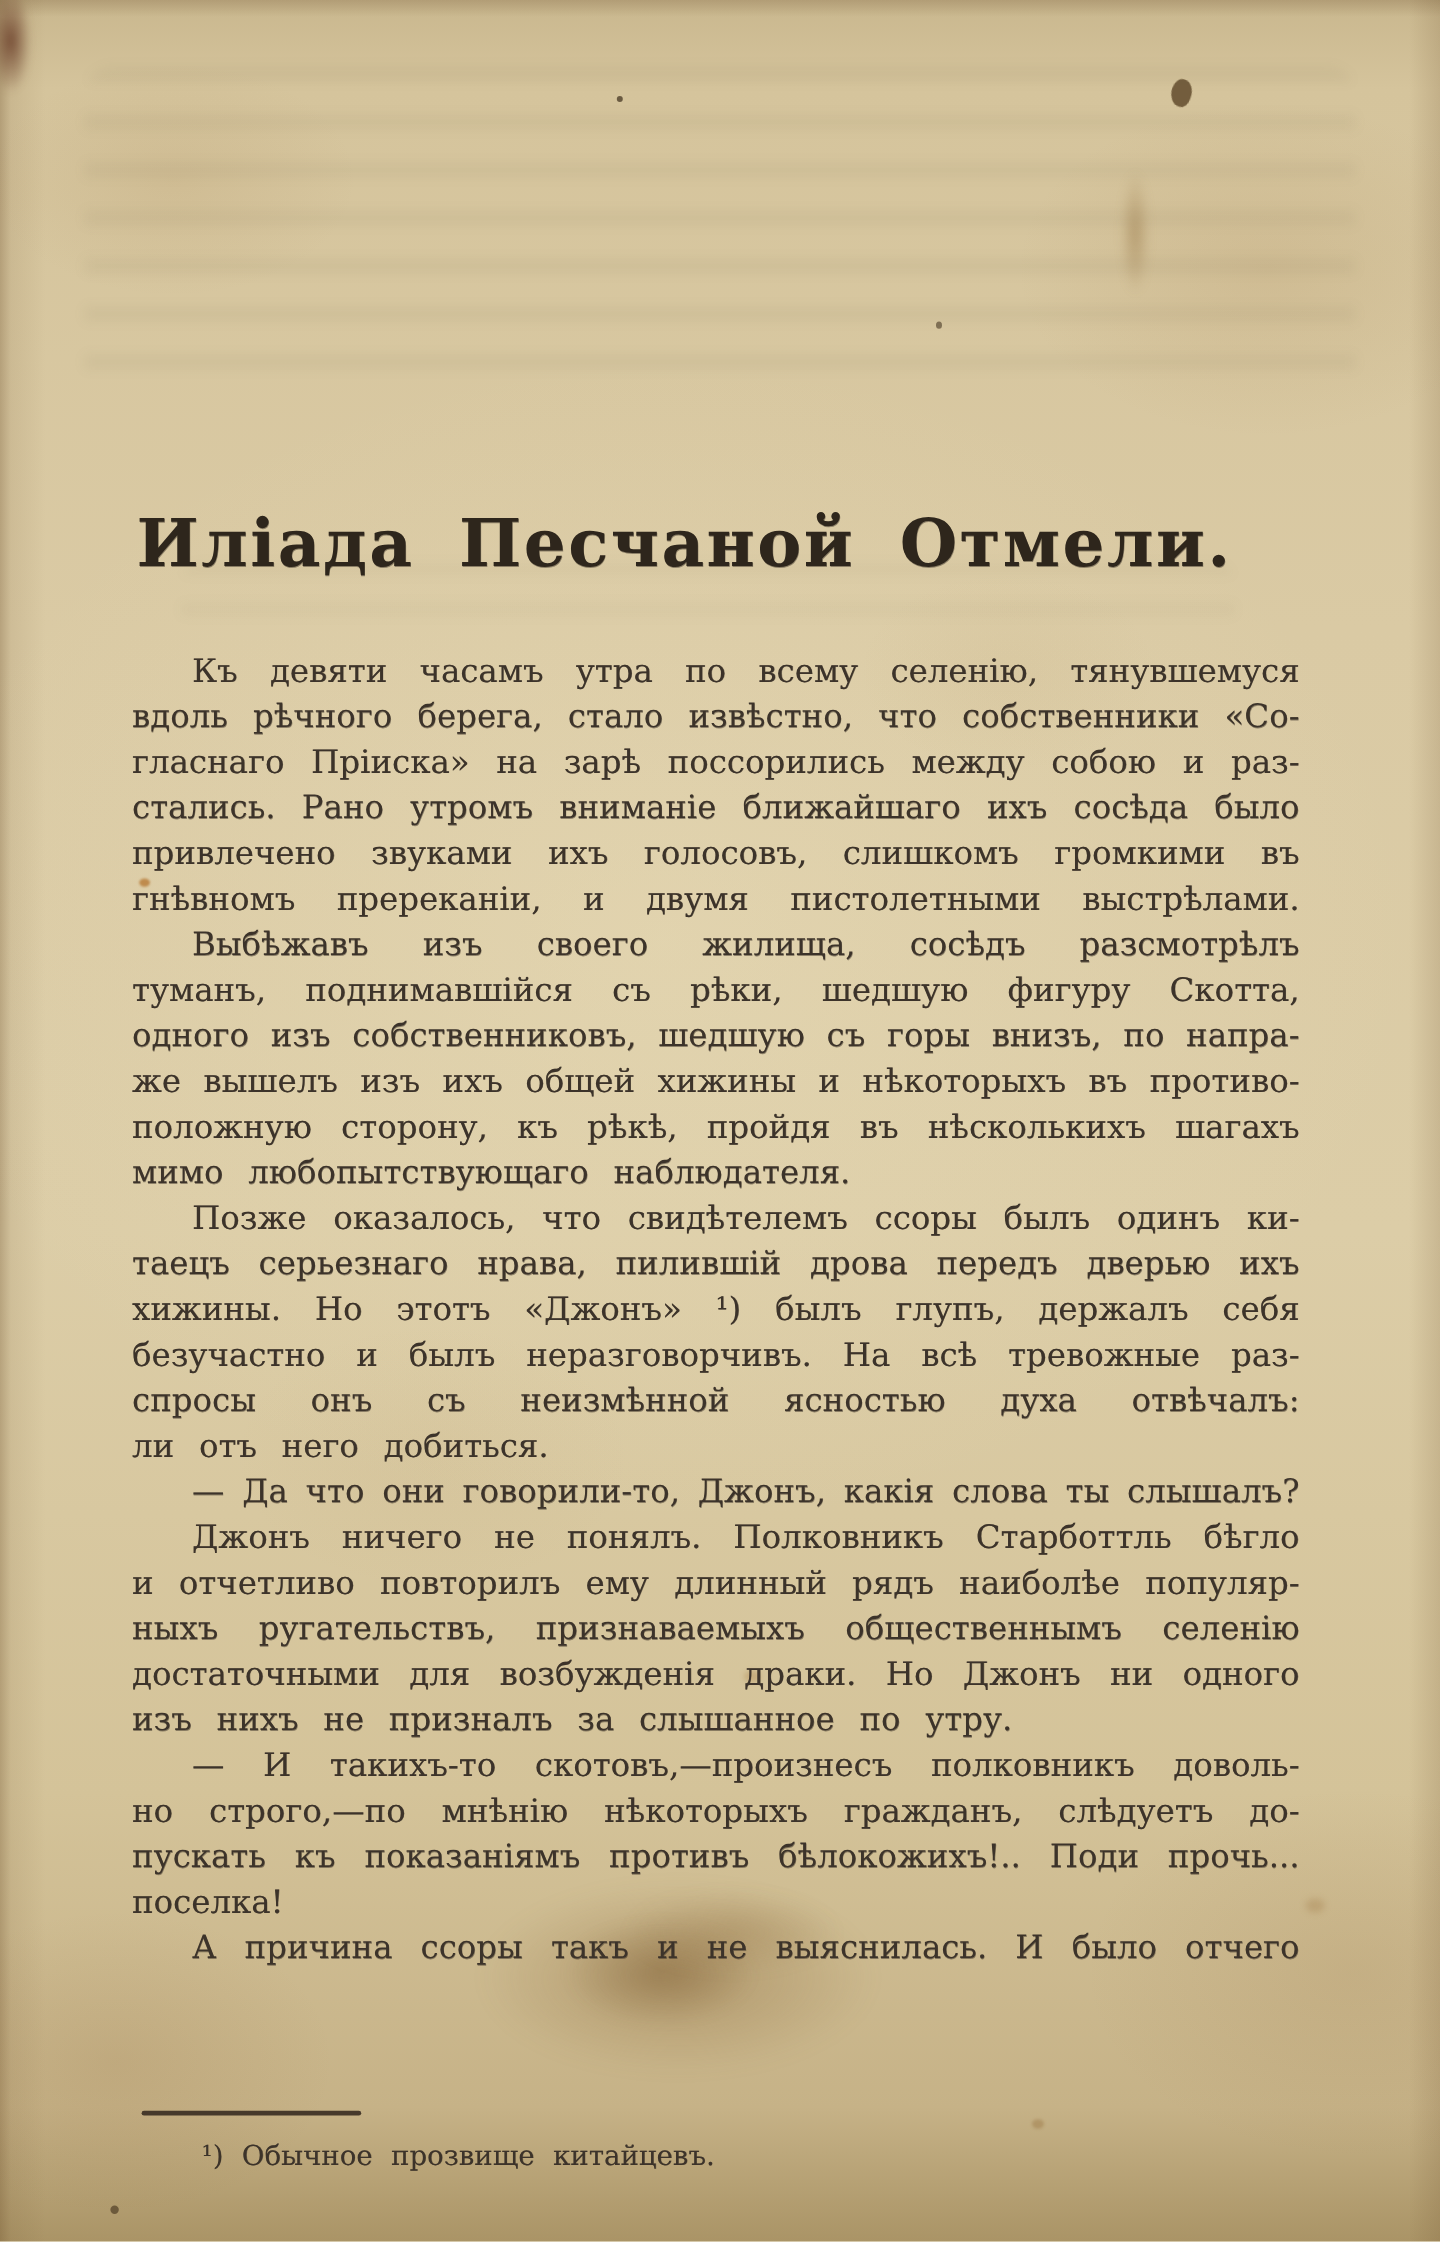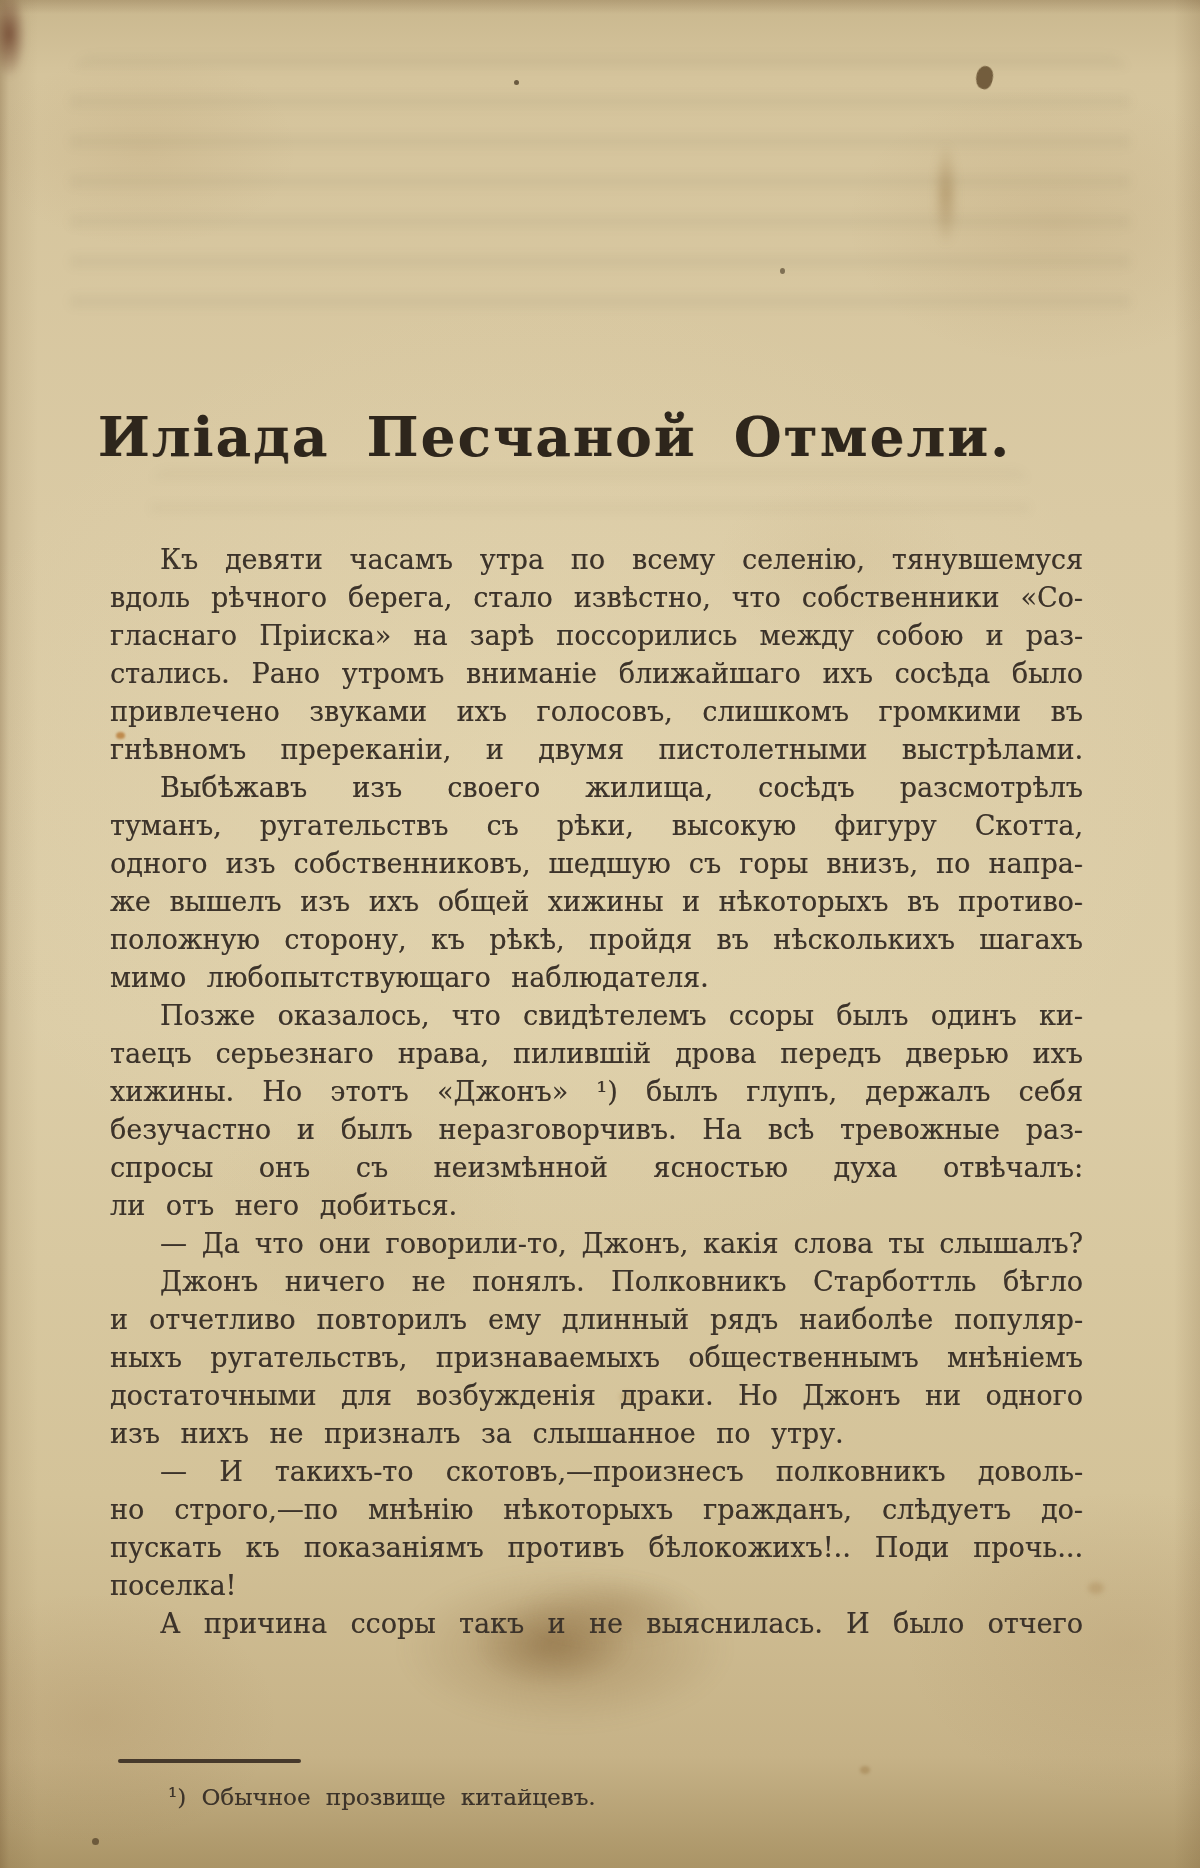--- a/index.html
+++ b/index.html
@@ -64,21 +64,21 @@
   .freckle { position: absolute; border-radius: 50%; pointer-events: none; }
   .f1 { left: 514px; top: 80px;  width: 5px; height: 5px; background: rgba(70,55,35,0.75); }
   .f2 { left: 780px; top: 268px; width: 5px; height: 6px; background: rgba(70,55,35,0.6); filter: blur(0.5px); }
   .f3 { left: 116px; top: 732px; width: 9px; height: 7px; background: rgba(180,116,47,0.75); filter: blur(1px); }
   .f4 { left: 92px;  top: 1838px; width: 7px; height: 7px; background: rgba(80,62,38,0.7); filter: blur(0.5px); }
   .f5 { left: 620px; top: 1392px; width: 14px; height: 10px; background: rgba(170,130,70,0.35); filter: blur(2px); }
   .f6 { left: 860px; top: 1766px; width: 10px; height: 8px; background: rgba(150,112,60,0.4); filter: blur(1.5px); }
   .f7 { left: 1088px; top: 1582px; width: 16px; height: 12px; background: rgba(160,120,65,0.3); filter: blur(2.5px); }
 
   .title {
-    position: absolute; top: 399px; left: 100px; width: 973px; margin: 0;
+    position: absolute; top: 399px; left: 100px; width: 973px; margin: 16px;
     transform: translateX(-32px);
     text-align: center;
     font-family: "DejaVu Serif", serif; font-weight: bold;
     font-size: 55px; line-height: 76px; letter-spacing: 2px; word-spacing: 16px;
     color: var(--title-ink, #2e261c);
     text-shadow: 0.4px 0.4px 0 rgba(46,38,28,0.45);
   }
   .text-block {
     position: absolute; top: 541px; left: 110px; width: 973px;
     font-size: 27px; line-height: 38px;
@@ -128,21 +128,21 @@
       <div>
         <div class="line fill indent">Къ девяти часамъ утра по всему селенію, тянувшемуся</div>
         <div class="line fill">вдоль рѣчного берега, стало извѣстно, что собственники «Со-</div>
         <div class="line fill">гласнаго Пріиска» на зарѣ поссорились между собою и раз-</div>
         <div class="line fill">стались. Рано утромъ вниманіе ближайшаго ихъ сосѣда было</div>
         <div class="line fill">привлечено звуками ихъ голосовъ, слишкомъ громкими въ</div>
         <div class="line fill">гнѣвномъ пререканіи, и двумя пистолетными выстрѣлами.</div>
       </div>
       <div>
         <div class="line fill indent">Выбѣжавъ изъ своего жилища, сосѣдъ разсмотрѣлъ</div>
-        <div class="line fill">туманъ, ругательствъ съ рѣки, высокую фигуру Скотта,</div>
+        <div class="line fill">туманъ, поднимавшійся съ рѣки, шедшую фигуру Скотта,</div>
         <div class="line fill">одного изъ собственниковъ, шедшую съ горы внизъ, по напра-</div>
         <div class="line fill">же вышелъ изъ ихъ общей хижины и нѣкоторыхъ въ противо-</div>
         <div class="line fill">положную сторону, къ рѣкѣ, пройдя въ нѣсколькихъ шагахъ</div>
         <div class="line">мимо любопытствующаго наблюдателя.</div>
       </div>
       <div>
         <div class="line fill indent">Позже оказалось, что свидѣтелемъ ссоры былъ одинъ ки-</div>
         <div class="line fill">таецъ серьезнаго нрава, пилившій дрова передъ дверью ихъ</div>
         <div class="line fill">хижины. Но этотъ «Джонъ» ¹) былъ глупъ, держалъ себя</div>
         <div class="line fill">безучастно и былъ неразговорчивъ. На всѣ тревожные раз-</div>
@@ -150,21 +150,21 @@
       </div>
       <div>
         <div class="line">ли отъ него добиться.</div>
       </div>
       <div>
         <div class="line fill indent">— Да что они говорили-то, Джонъ, какія слова ты слышалъ?</div>
       </div>
       <div>
         <div class="line fill indent">Джонъ ничего не понялъ. Полковникъ Старботтль бѣгло</div>
         <div class="line fill">и отчетливо повторилъ ему длинный рядъ наиболѣе популяр-</div>
-        <div class="line fill">ныхъ ругательствъ, признаваемыхъ общественнымъ мнѣніемъ</div>
+        <div class="line fill">ныхъ ругательствъ, признаваемыхъ общественнымъ селенію</div>
         <div class="line fill">достаточными для возбужденія драки. Но Джонъ ни одного</div>
         <div class="line">изъ нихъ не призналъ за слышанное по утру.</div>
       </div>
       <div>
         <div class="line fill indent">— И такихъ-то скотовъ,—произнесъ полковникъ доволь-</div>
         <div class="line fill">но строго,—по мнѣнію нѣкоторыхъ гражданъ, слѣдуетъ до-</div>
         <div class="line fill">пускать къ показаніямъ противъ бѣлокожихъ!.. Поди прочь...</div>
         <div class="line">поселка!</div>
       </div>
       <div>

